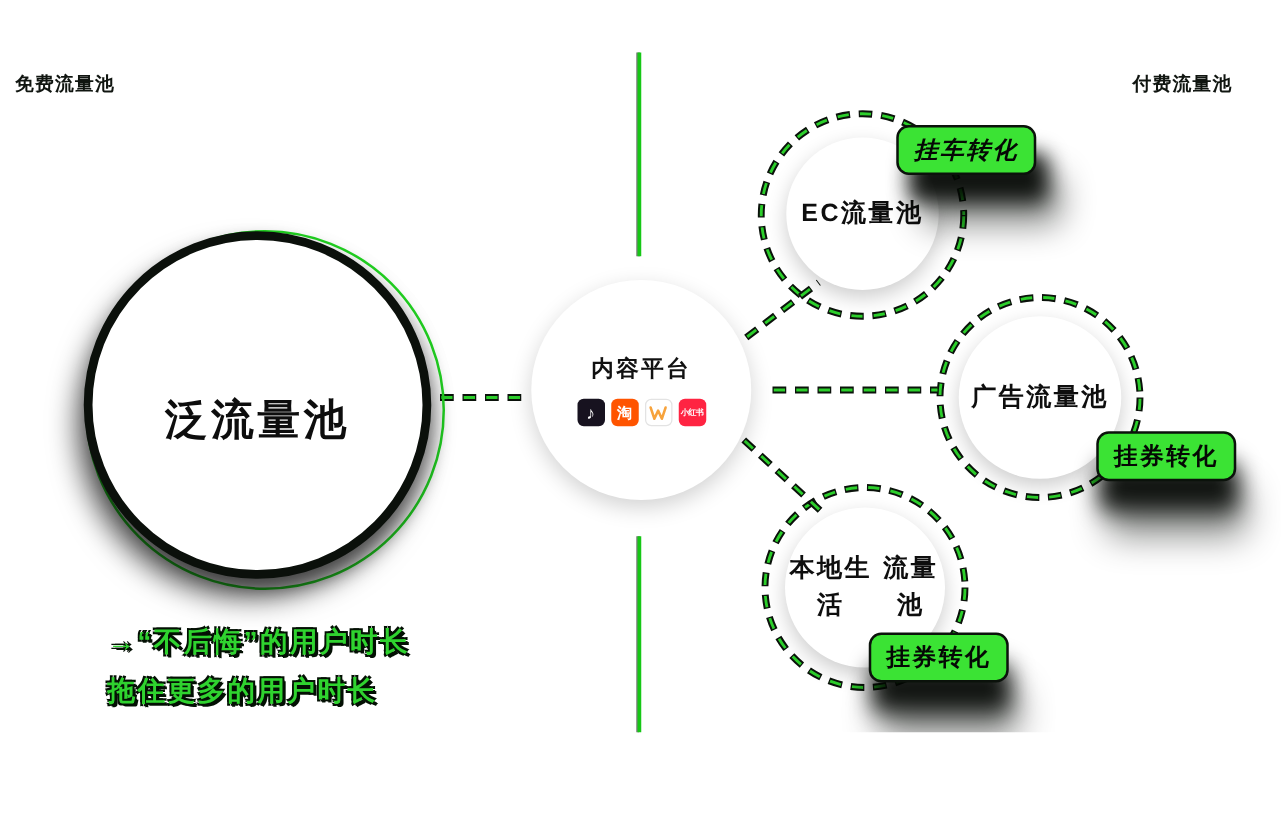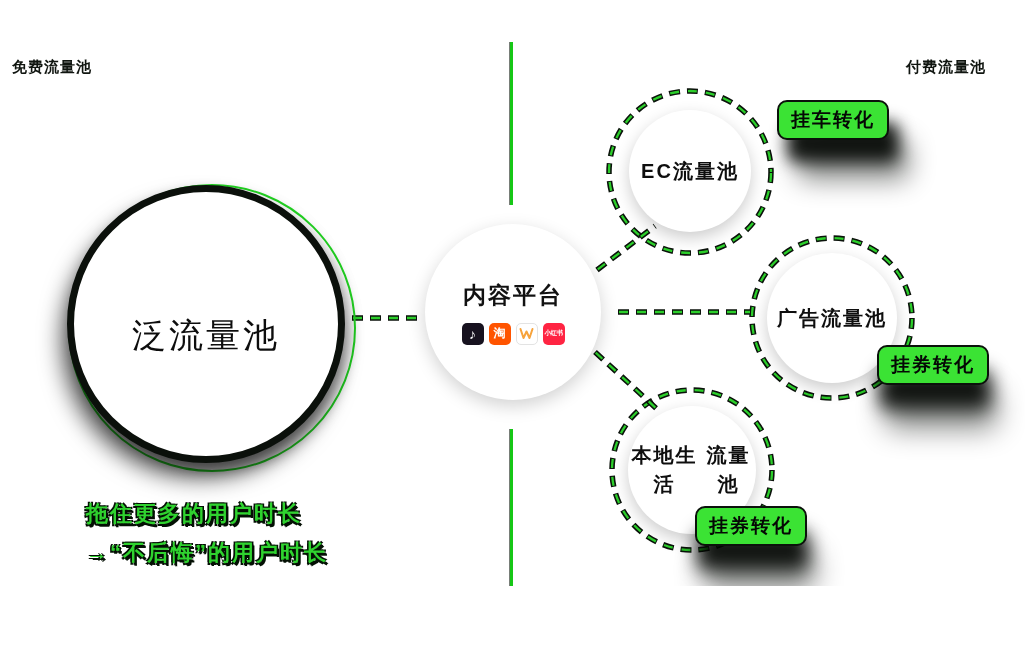--- a/index.html
+++ b/index.html
@@ -34,32 +34,32 @@
     border:2.5px solid #22d622;
   }
   .big-circle {
     position:absolute; z-index:3;
     width:278px; height:278px; border-radius:50%;
     background:#fff; border:7px solid #0b100b;
     box-shadow:-6px 16px 22px rgba(0,0,0,.62), 4px 8px 14px rgba(0,0,0,.35);
     display:flex; align-items:center; justify-content:center;
   }
   .big-circle .title {
-    font-size:34px; font-weight:400; color:#0d0d0d; letter-spacing:3px;margin-top:24px;
+    font-size:34px; font-weight:700; color:#0d0d0d; letter-spacing:3px;margin-top:24px;
   }
 
   
   .center-circle {
     position:absolute; z-index:3;
     width:176px; height:176px; border-radius:50%;
     background:#fff;
     box-shadow:0 6px 18px rgba(0,0,0,.18);
     display:flex; flex-direction:column; align-items:center; justify-content:center;
   }
-  .center-circle .title { font-size:23px; font-weight:900; color:#111; letter-spacing:2px; }
+  .center-circle .title { font-size:18px; font-weight:900; color:#111; letter-spacing:2px; }
   .icon-row { display:flex; gap:5px; margin-top:12px; align-items:center; }
   .app-icon {
     width:22px; height:22px; border-radius:5px;
     display:flex; align-items:center; justify-content:center;
     font-weight:700; overflow:hidden;
   }
   .icon-douyin { background:#17121f; color:#fff; font-size:14px; }
   .icon-taobao { background:#ff5400; color:#fff; font-size:12px; font-weight:900; }
   .icon-channels { background:#fff; border:1px solid #e3e3e3; }
   .icon-xhs { background:#ff2442; color:#fff; font-size:6.5px; font-weight:900; letter-spacing:-0.5px; white-space:nowrap; }
@@ -142,43 +142,43 @@
 
   <div class="vline" style="left:510px; top:42px; height:163px;"></div>
   <div class="vline" style="left:510px; top:429px; height:176px;"></div>
 
   <div class="big-green-ring" style="left:68px; top:184px;"></div>
   <div class="big-circle" style="left:67px; top:185px;">
     <div class="title">泛流量池</div>
   </div>
 
   <div class="green-note" style="left:86px; top:495px;">
+    <div>→“不后悔”的用户时长</div>
     <div>拖住更多的用户时长</div>
-    <div>→“不后悔”的用户时长</div>
   </div>
 
   <div class="center-circle" style="left:425px; top:224px;">
     <div class="title">内容平台</div>
     <div class="icon-row">
       <div class="app-icon icon-douyin">♪</div>
       <div class="app-icon icon-taobao">淘</div>
       <div class="app-icon icon-channels">
         <svg width="15" height="13" viewBox="0 0 15 13">
           <path d="M1.5 2 L4.5 11 L7.5 4.5 L10.5 11 L13.5 2" fill="none" stroke="#f7a33c" stroke-width="2" stroke-linecap="round" stroke-linejoin="round"></path>
         </svg>
       </div>
       <div class="app-icon icon-xhs">小红书</div>
     </div>
   </div>
 
   <div class="pool-circle" style="left:629px; top:110px; width:122px; height:122px;">
     <div class="l1">EC</div>
     <div class="l2">流量池</div>
   </div>
-  <div class="badge shadow-dr" style="left:777px; top:100px;">挂车转化</div>
+  <div class="badge shadow-dr" style="left:717px; top:100px;font-style:italic;">挂车转化</div>
 
   <div class="pool-circle" style="left:767px; top:253px; width:130px; height:130px;">
     <div class="l1">广告</div>
     <div class="l2">流量池</div>
   </div>
   <div class="badge shadow-d" style="left:877px; top:345px;">挂券转化</div>
 
   <div class="pool-circle" style="left:628px; top:406px; width:128px; height:128px;">
     <div class="l1">本地生活</div>
     <div class="l2">流量池</div>

